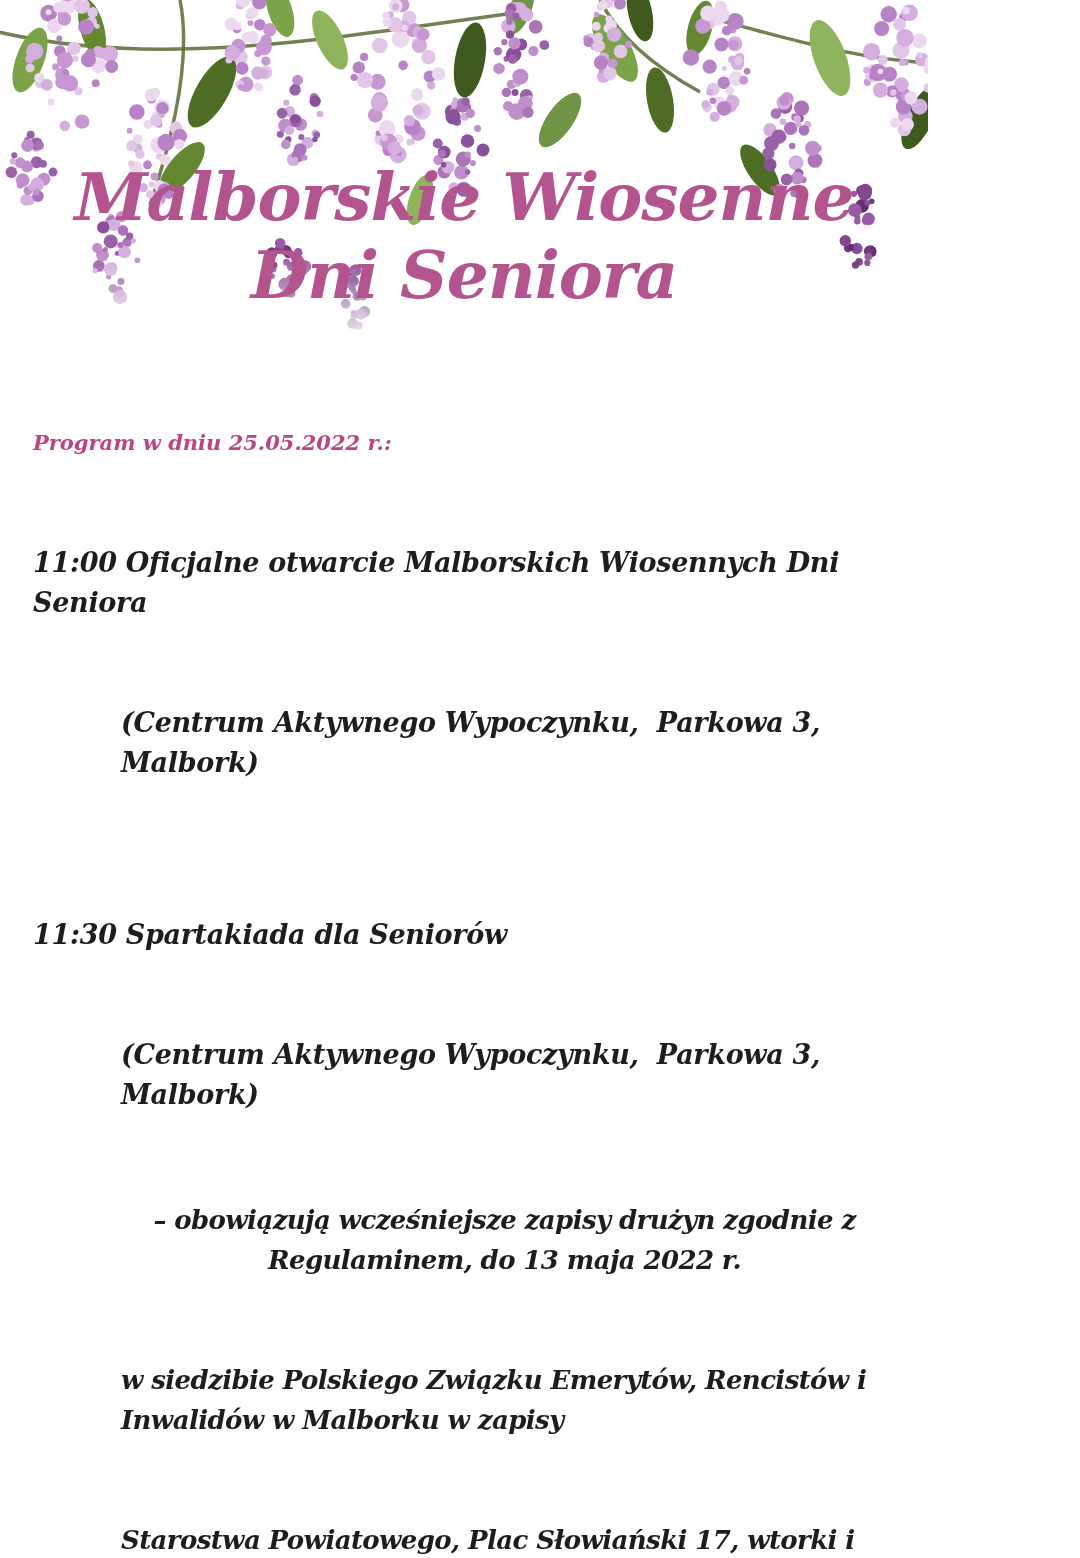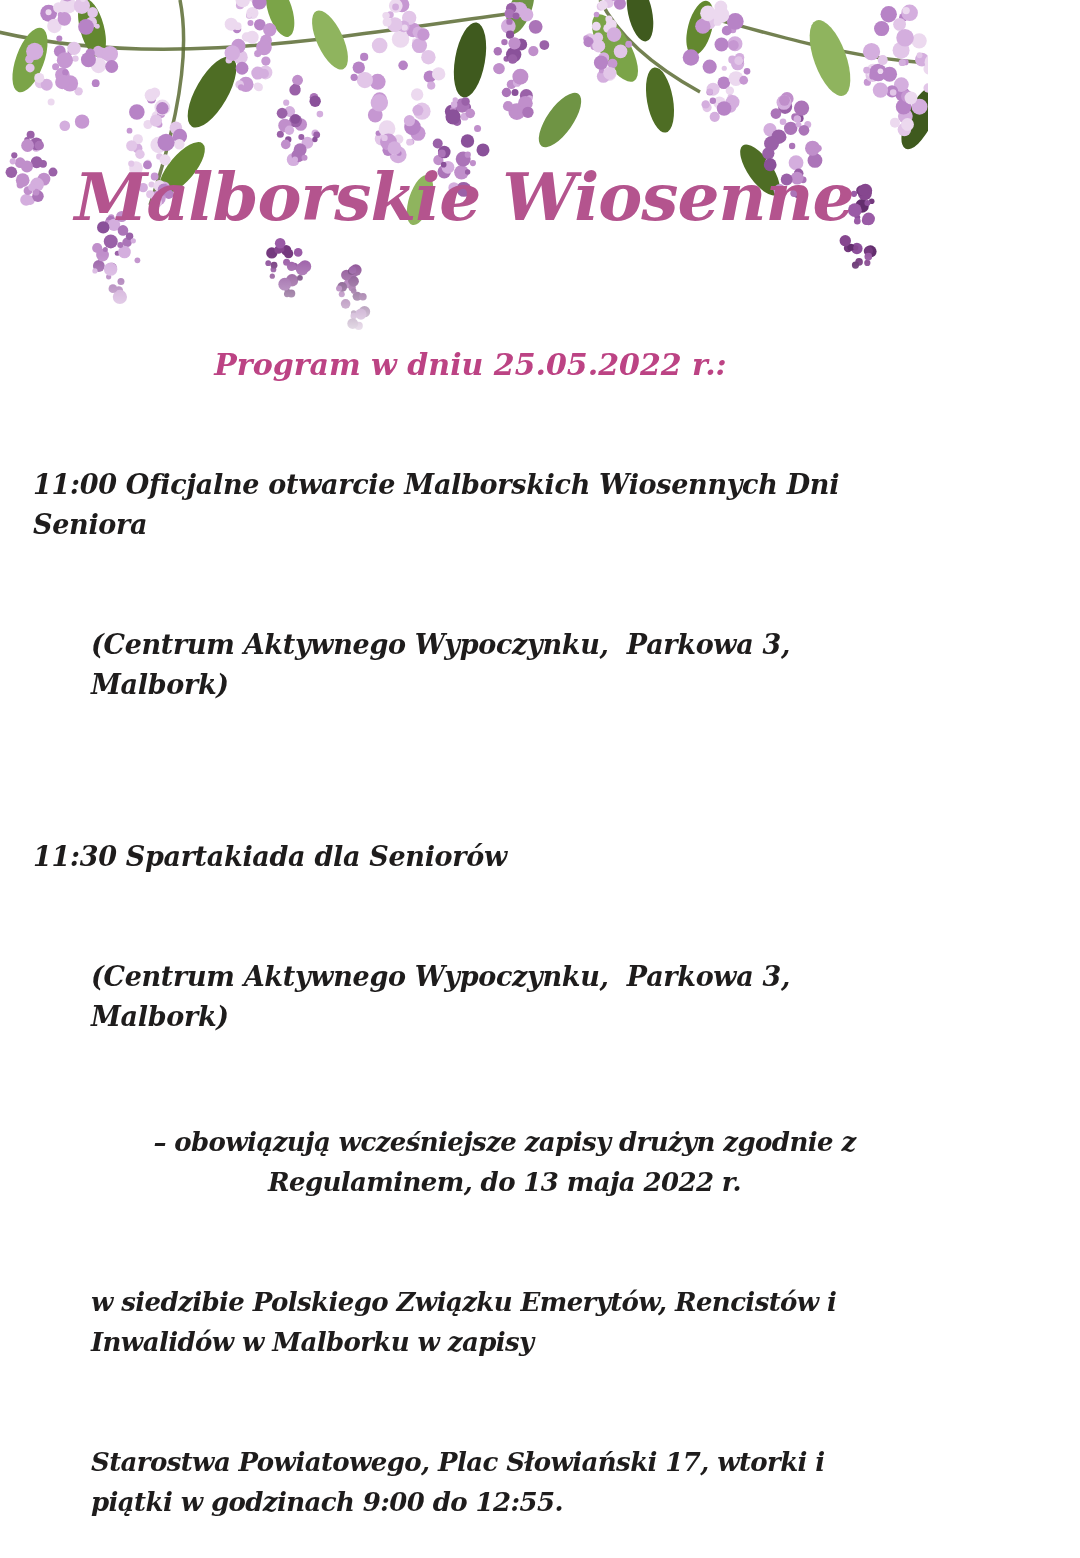--- a/index.html
+++ b/index.html
@@ -26,25 +26,25 @@
   
   .program{
     position:relative;z-index:2;
     padding-left:33px;padding-right:20px;
     color:#1e1c1c;
     font-style:italic;font-weight:600;
     font-size:27px;line-height:40px;
     white-space:pre-wrap;
   }
   .ph{
-    color:#bc4384;font-weight:700;font-size:30px;text-align:center;
+    color:#bc4384;font-weight:700;font-size:21px;
   }
   .ph.first{margin-top:29px;}
   .ln{letter-spacing:-0.3px;}
-  .ind-1{margin-left:58px;}
+  .ind-1{margin-left:88px;}
   .ind-2{margin-left:68px;text-align:center;}
   .gap-a{margin-top:52px;}
   .tight{font-size:26px;letter-spacing:-0.6px;}
   .nudge{margin-top:5px;}
 </style>
 </head>
 <body>
 
 <div class="poster">
 
@@ -779,20 +779,21 @@
         <linearGradient id="fade" x1="0" y1="0" x2="0" y2="1">
           <stop offset="0" stop-color="#ffffff" stop-opacity="0"></stop>
           <stop offset="1" stop-color="#ffffff" stop-opacity="1"></stop>
         </linearGradient>
       </defs>
       <rect x="0" y="255" width="1080" height="90" fill="url(#fade)"></rect>
     </svg>
 
   <h1 class="title">
     <span>Malborskie Wiosenne</span>
+    <span>Dni Seniora</span>
   </h1>
 
   <div class="program">
     <div class="ph first">Program w dniu 25.05.2022 r.:</div>
     <div class="ln">11:00 Oficjalne otwarcie Malborskich Wiosennych Dni Seniora</div>
     <div class="ln ind-1">(Centrum Aktywnego Wypoczynku,  Parkowa 3, Malbork)</div>
     <div class="ln gap-a">11:30 Spartakiada dla Seniorów</div>
     <div class="ln ind-1">(Centrum Aktywnego Wypoczynku,  Parkowa 3, Malbork)</div>
     <div class="ln ind-2 nudge tight">– obowiązują wcześniejsze zapisy drużyn zgodnie z Regulaminem, do 13 maja 2022 r.</div>
     <div class="ln ind-1 tight">w siedzibie Polskiego Związku Emerytów, Rencistów i Inwalidów w Malborku w zapisy</div>

